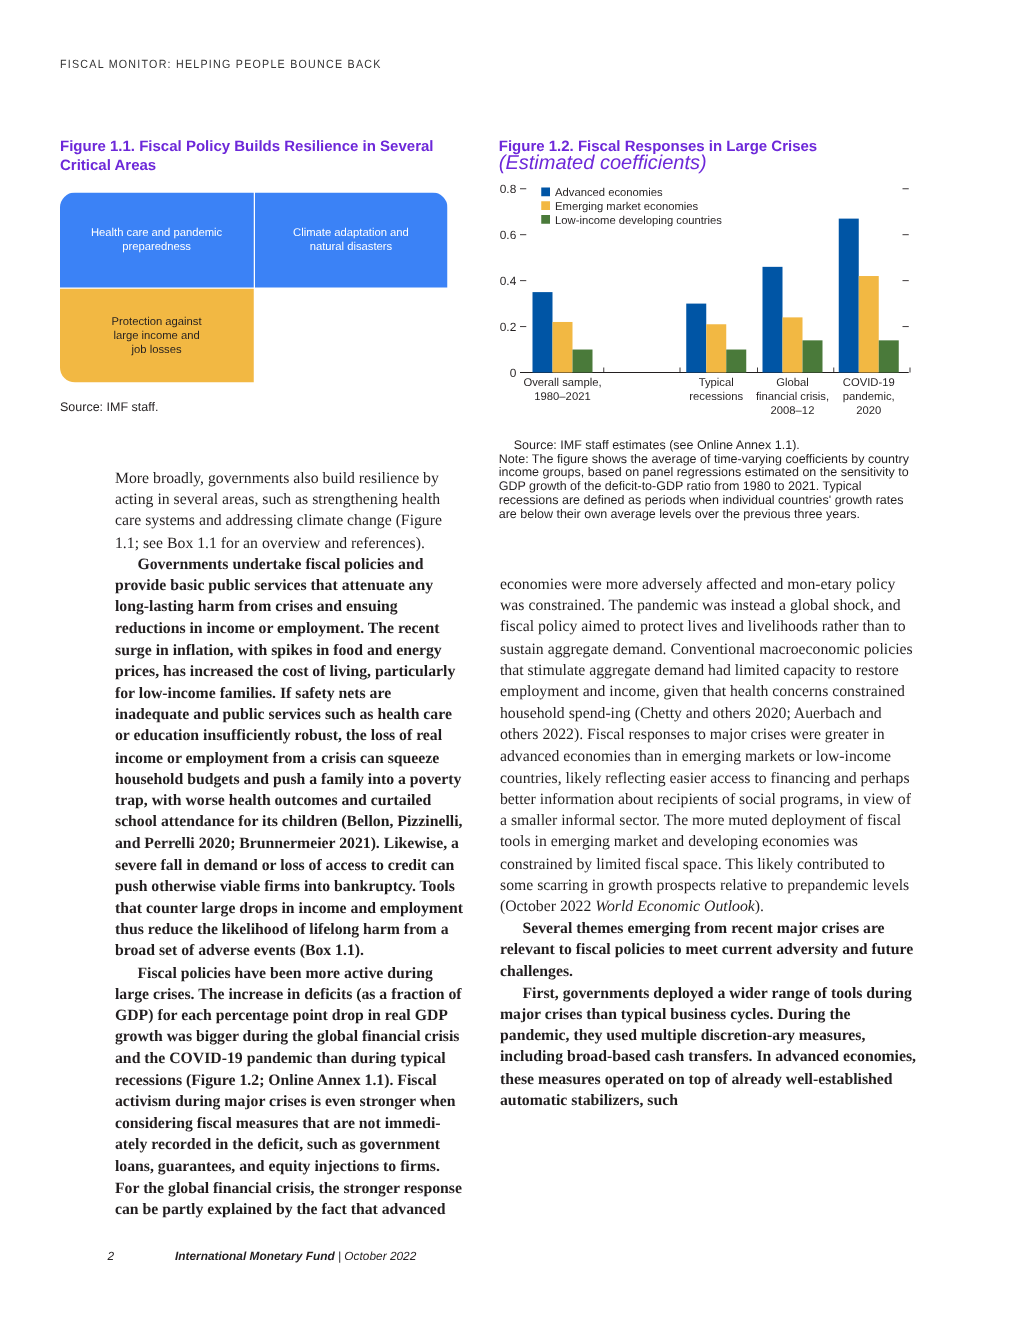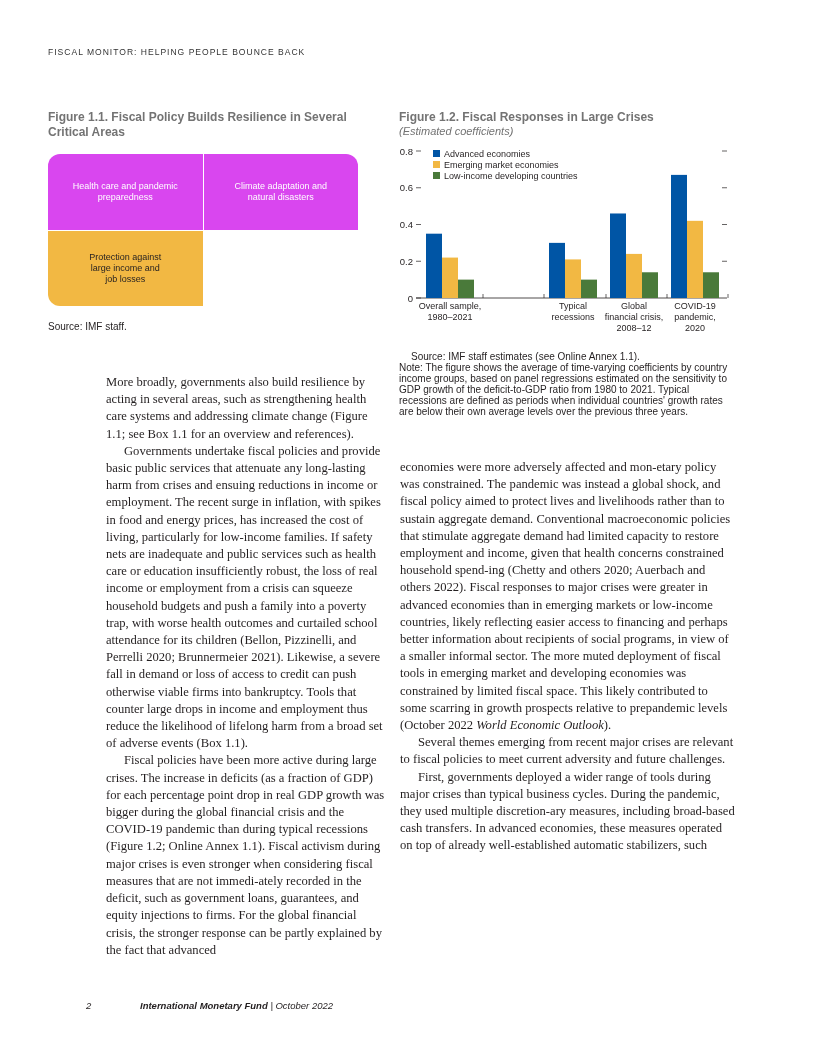--- a/index.html
+++ b/index.html
@@ -1,28 +1,28 @@
 <!DOCTYPE html>
 <html><head>
 <meta charset="utf-8">
 <style>
   html, body { margin:0; padding:0; background:#fff; }
   body { width:816px; height:1056px; position:relative; overflow:hidden; font-family:"Liberation Serif", serif; color:#231f20; }
   .running-head { position:absolute; left:48px; top:46px; font-family:"Liberation Sans", sans-serif; font-size:9.5px; letter-spacing:1.1px; color:#333; transform:scaleX(0.9); transform-origin:left; }
-  .fig-title { position:absolute; font-family:"Liberation Sans", sans-serif; font-weight:bold; color:#737373; font-size:12px; line-height:15px; }
-  .fig-sub { font-weight:normal; font-style:italic; font-size:11px; display:block; line-height:12px; }
+  .fig-title { position:absolute; font-family:"Liberation Sans", sans-serif; font-weight:bold; color:#6d28d9; font-size:12px; line-height:15px; }
+  .fig-sub { font-weight:normal; font-style:italic; font-size:16px; display:block; line-height:12px; }
   .matrix { position:absolute; left:48px; top:154px; width:310px; height:152px; display:grid; grid-template-columns:1fr 1fr; grid-template-rows:1fr 1fr; gap:1px; background:#fff; border-radius:12px; overflow:hidden; }
   .cell { display:flex; align-items:center; justify-content:center; text-align:center; font-family:"Liberation Sans", sans-serif; font-size:9px; line-height:11px; padding:0 22px; }
-  .cell.blue { background:#d946ef; color:#fff; }
+  .cell.blue { background:#3b82f6; color:#fff; }
   .cell.gold { background:#f2b843; color:#231f20; }
   .source { position:absolute; font-family:"Liberation Sans", sans-serif; font-size:10px; line-height:11px; color:#231f20; }
   .chart { position:absolute; left:395px; top:145px; width:345px; height:190px; }
   .body-col { position:absolute; font-size:12.6px; line-height:17.2px; text-align:left; }
   .body-col p { margin:0; text-indent:0; }
-  .body-col p.ind { text-indent:18px; }
+  .body-col p.ind { text-indent:18px;font-weight:bold; }
   .footer { position:absolute; top:1000px; left:48px; font-family:"Liberation Sans", sans-serif; font-size:9.5px; }
   .footer .pg { position:absolute; left:38px; font-style:italic; }
   .footer .org { position:absolute; left:92px; white-space:nowrap;font-style:italic; }
   .footer .org b { font-weight:bold; }
 </style>
 </head>
 <body>
 
 <div class="running-head">FISCAL MONITOR: HELPING PEOPLE BOUNCE BACK</div>
 
@@ -86,21 +86,21 @@
     <text x="49" y="12" font-size="9" font-family="&quot;Liberation Sans&quot;, sans-serif" fill="#231f20">Advanced economies</text>
     <rect x="38" y="16" width="7" height="7" fill="#f2b843"></rect>
     <text x="49" y="23" font-size="9" font-family="&quot;Liberation Sans&quot;, sans-serif" fill="#231f20">Emerging market economies</text>
     <rect x="38" y="27" width="7" height="7" fill="#4a7a3a"></rect>
     <text x="49" y="34" font-size="9" font-family="&quot;Liberation Sans&quot;, sans-serif" fill="#231f20">Low-income developing countries</text>
   </svg>
 
 <div class="source" style="left:399px; top:351px; width:335px;margin-left:12px;">Source: IMF staff estimates (see Online Annex 1.1).</div>
 <div class="source" style="left:399px; top:362px; width:336px;">Note: The figure shows the average of time-varying coefficients by country income groups, based on panel regressions estimated on the sensitivity to GDP growth of the deficit-to-GDP ratio from 1980 to 2021. Typical recessions are defined as periods when individual countries' growth rates are below their own average levels over the previous three years.</div>
 
-<div class="body-col" style="left:106px; top:374px; width:280px;">
+<div class="body-col" style="left:92px; top:374px; width:280px;">
   <p>More broadly, governments also build resilience by acting in several areas, such as strengthening health care systems and addressing climate change (Figure 1.1; see Box 1.1 for an overview and references).</p>
   <p class="ind">Governments undertake fiscal policies and provide basic public services that attenuate any long-lasting harm from crises and ensuing reductions in income or employment. The recent surge in inflation, with spikes in food and energy prices, has increased the cost of living, particularly for low-income families. If safety nets are inadequate and public services such as health care or education insufficiently robust, the loss of real income or employment from a crisis can squeeze household budgets and push a family into a poverty trap, with worse health outcomes and curtailed school attendance for its children (Bellon, Pizzinelli, and Perrelli 2020; Brunnermeier 2021). Likewise, a severe fall in demand or loss of access to credit can push otherwise viable firms into bankruptcy. Tools that counter large drops in income and employment thus reduce the likelihood of lifelong harm from a broad set of adverse events (Box 1.1).</p>
   <p class="ind">Fiscal policies have been more active during large crises. The increase in deficits (as a fraction of GDP) for each percentage point drop in real GDP growth was bigger during the global financial crisis and the COVID-19 pandemic than during typical recessions (Figure 1.2; Online Annex 1.1). Fiscal activism during major crises is even stronger when considering fiscal measures that are not immedi-ately recorded in the deficit, such as government loans, guarantees, and equity injections to firms. For the global financial crisis, the stronger response can be partly explained by the fact that advanced</p>
 </div>
 
 <div class="body-col" style="left:400px; top:459px; width:336px;">
   <p><span>economies were more adversely affected and mon-etary policy was constrained. The pandemic was instead a global shock, and fiscal policy aimed to protect lives and livelihoods rather than to sustain aggregate demand. Conventional macroeconomic policies that stimulate aggregate demand had limited capacity to restore employment and income, given that health concerns constrained household spend-ing (Chetty and others 2020; Auerbach and others 2022). Fiscal responses to major crises were greater in advanced economies than in emerging markets or low-income countries, likely reflecting easier access to financing and perhaps better information about recipients of social programs, in view of a smaller informal sector. The more muted deployment of fiscal tools in emerging market and developing economies was constrained by limited fiscal space. This likely contributed to some scarring in growth prospects relative to prepandemic levels (October 2022 </span><i>World Economic Outlook</i><span>).</span></p>
   <p class="ind">Several themes emerging from recent major crises are relevant to fiscal policies to meet current adversity and future challenges.</p>
   <p class="ind">First, governments deployed a wider range of tools during major crises than typical business cycles. During the pandemic, they used multiple discretion-ary measures, including broad-based cash transfers. In advanced economies, these measures operated on top of already well-established automatic stabilizers, such</p>
 </div>

